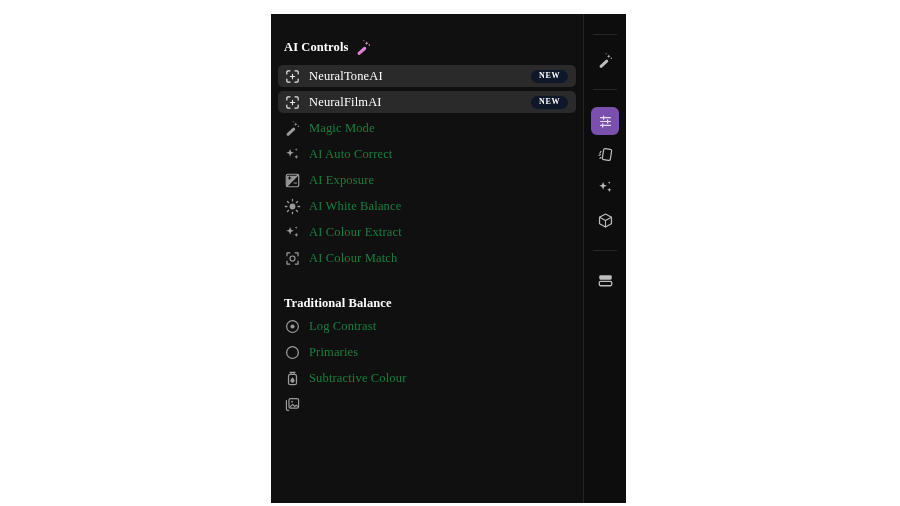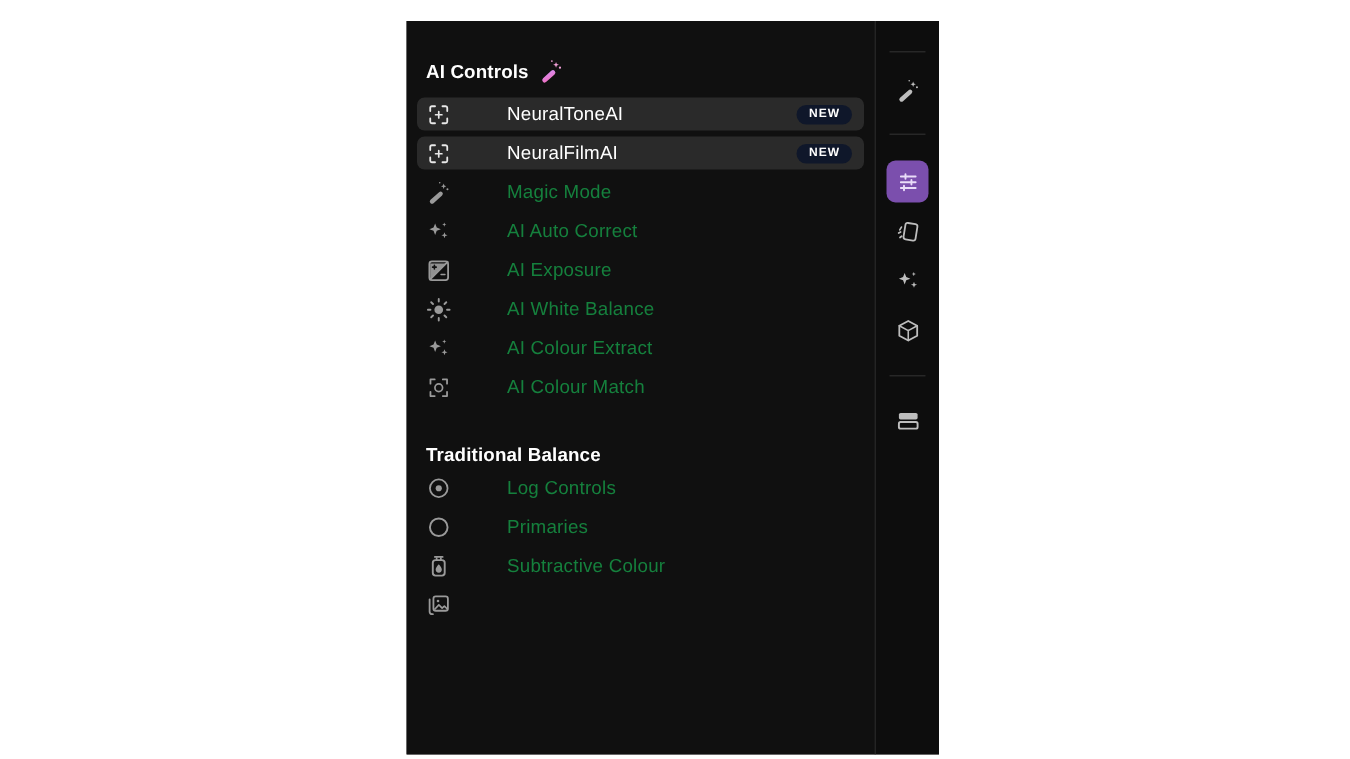--- a/index.html
+++ b/index.html
@@ -1,20 +1,20 @@
 <!DOCTYPE html>
 <html><head>
 <meta charset="utf-8">
 <style>
   html,body{margin:0;padding:0;}
   body{
     width:900px;height:506px;background:#ffffff;overflow:hidden;
     font-family:"Liberation Sans","DejaVu Sans",sans-serif;
   }
-  #root{position:relative;width:900px;height:362px;}
+  #root{position:relative;width:900px;height:362px;font-family:Liberation Serif, serif;}
 
   .panel-wrap{
     position:absolute;left:271px;top:14px;width:355px;height:489px;
     background:#0f0f0f;display:flex;overflow:hidden;
   }
 
   
   .main-col{
     width:313px;height:100%;background:#101010;position:relative;
     box-sizing:border-box;padding:0 7px;
@@ -25,21 +25,20 @@
     color:#ffffff;font-size:12.5px;font-weight:bold;letter-spacing:.1px;
     padding-left:6px;
   }
   .head-ai{margin-top:25px;}
   .head-trad{margin-top:27px;margin-bottom:4px;}
 
   .row{
     display:flex;align-items:center;height:22px;margin-top:4px;
     border-radius:5px;padding:0 8px 0 6px;box-sizing:border-box;
     position:relative;
-    gap:29px;
   }
   .row .ico{
     width:17px;height:17px;flex:0 0 17px;margin-right:8px;
     display:flex;align-items:center;justify-content:center;
   }
   .row .lbl{
     font-size:12.5px;color:#15803d;letter-spacing:.15px;white-space:nowrap;
   }
   .row.hl{background:#2a2a2a;}
   .row.hl .lbl{color:#ffffff;}
@@ -184,21 +183,21 @@
       </div>
 
       <div id="trad-rows">
           <div class="row">
             <span class="ico">
               <svg width="17" height="17" viewBox="0 0 24 24">
                 <circle cx="12" cy="12" r="8.3" fill="none" stroke="#9a9a9a" stroke-width="1.7"></circle>
                 <circle cx="12" cy="12" r="2.9" fill="#9a9a9a"></circle>
               </svg>
             </span>
-            <span class="lbl">Log Controls</span>
+            <span class="lbl">Log Contrast</span>
           </div>
           <div class="row">
             <span class="ico">
               <svg width="17" height="17" viewBox="0 0 24 24">
                 <circle cx="12" cy="12" r="8.3" fill="none" stroke="#9a9a9a" stroke-width="1.8"></circle>
               </svg>
             </span>
             <span class="lbl">Primaries</span>
           </div>
           <div class="row">

